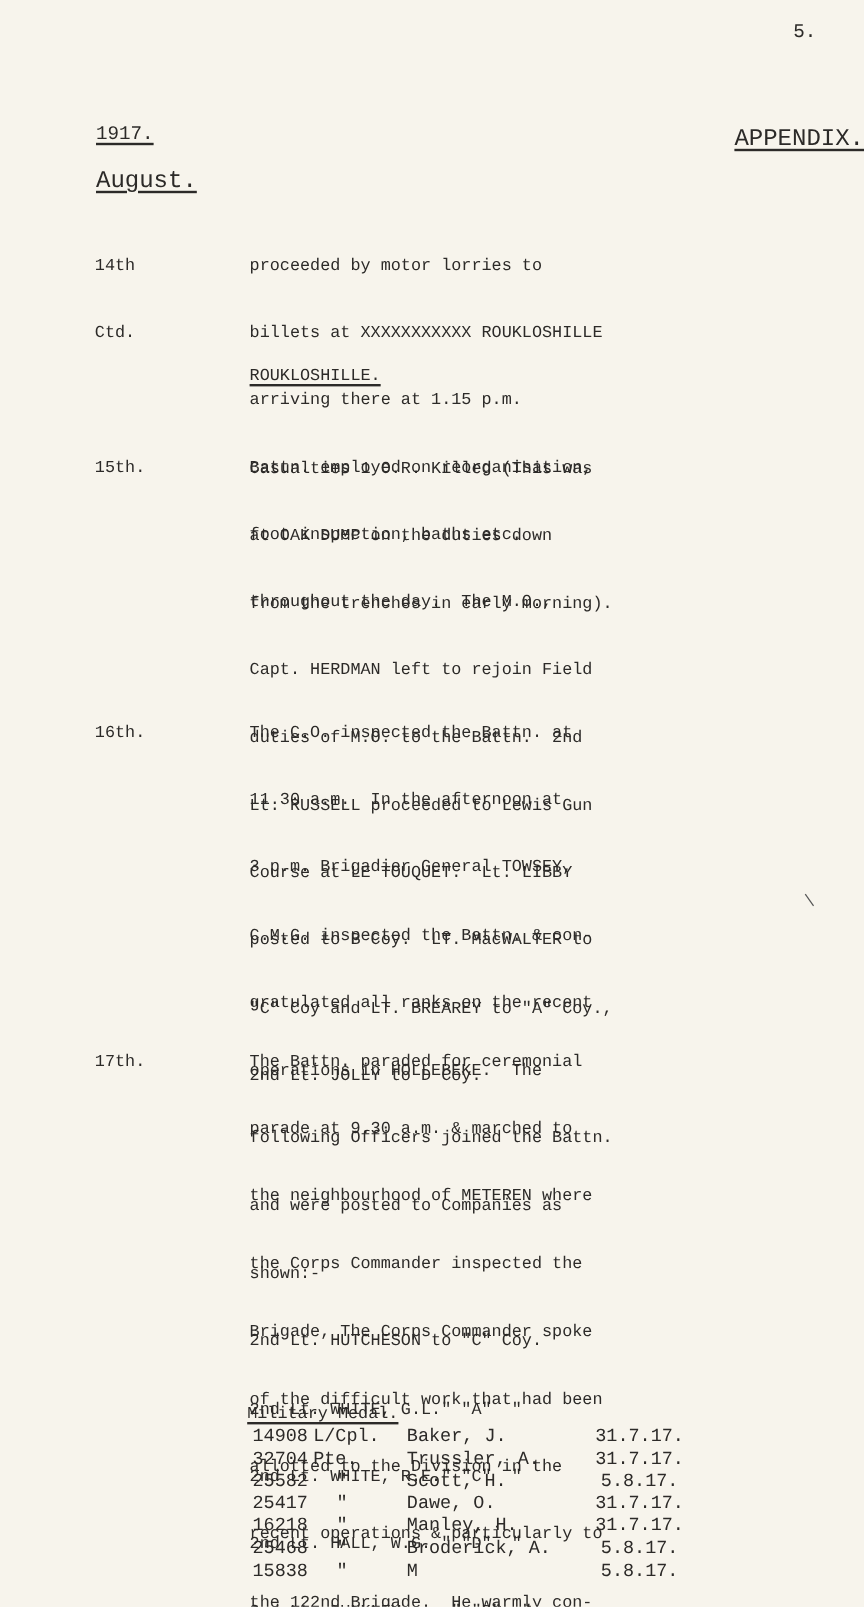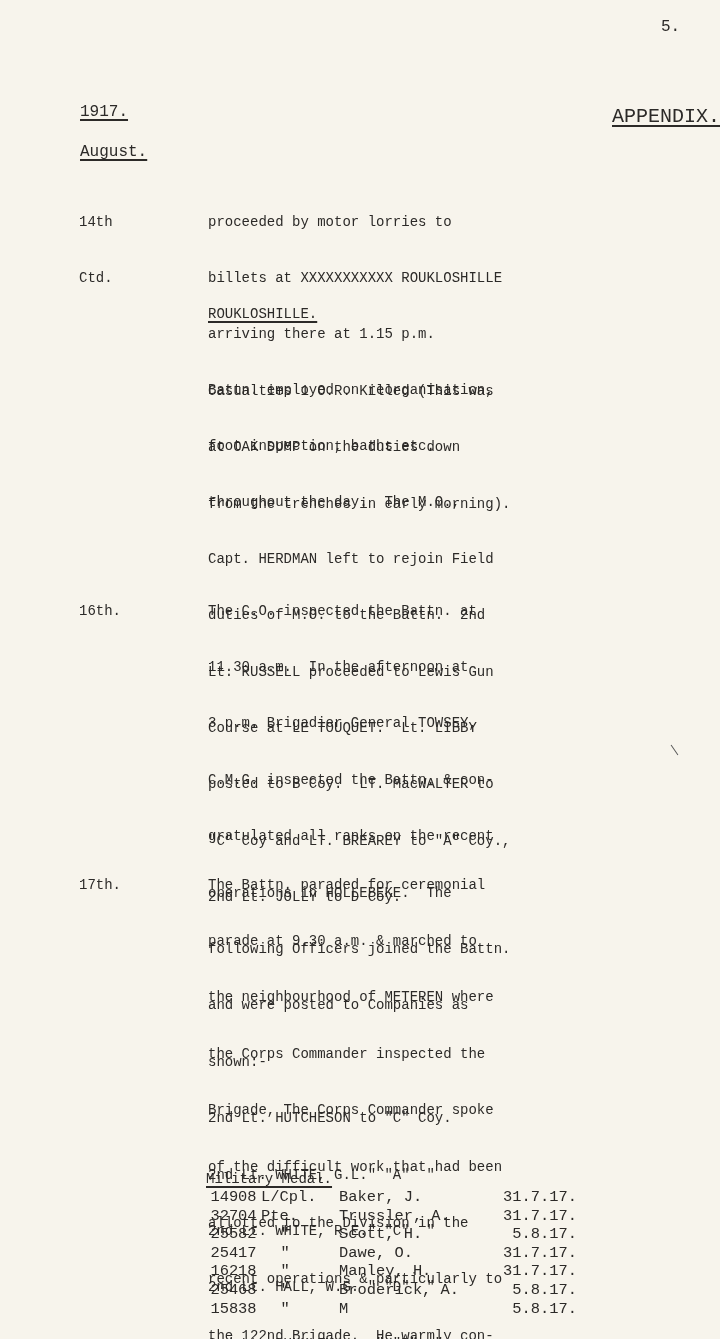--- a/index.html
+++ b/index.html
@@ -10,31 +10,31 @@
     overflow: hidden;
     font-family: "Liberation Mono", "DejaVu Sans Mono", monospace;
     color: #2c2a28;
   }
   .page { position: absolute; inset: 0; }
   .abs { position: absolute; white-space: pre; font-size: 14px; line-height: 18.8px; }
   .ul { text-decoration: underline; text-decoration-thickness: 2px; text-underline-offset: 3px; }
   .page-num { left: 661px; top: 18px; font-size: 16px; }
   .year { left: 80px; top: 103px; font-size: 16px; }
   .appendix { left: 612px; top: 108px; font-size: 20px; }
-  .month { left: 80px; top: 143px; font-size: 16px; }
+  .month { left: 80px; top: 143px; font-size: 20px; }
   .date { left: 79px; }
   .body { left: 208px; }
   .line { display: block; height: 18.8px; }
   .mark { position: absolute; left: 674px; top: 744px; width: 1px; height: 12px; background: #555; transform: rotate(-35deg); }
   .medal-table { position: absolute; left: 206px; top: 1188px; font-size: 15.4px; line-height: 18.6px; }
   .medal-row { display: flex; white-space: pre; height: 18.6px; }
   .c-num { width: 55px; text-align: center; }
   .c-rank { width: 78px; }
   .c-name { width: 150px; }
-  .c-date { width: 88px; text-align: right; }
+  .c-date { width: 88px; text-align: center; }
   .c-rank.ditto { text-align: center; padding-right: 30px; box-sizing: border-box; }
 </style>
 </head>
 <body>
 
 <div class="page">
 
   <div class="abs page-num">5.</div>
   <div class="abs year ul">1917.</div>
   <div class="abs appendix ul">APPENDIX.</div>
@@ -48,20 +48,23 @@
     <span class="line">proceeded by motor lorries to</span>
     <span class="line">billets at XXXXXXXXXXX ROUKLOSHILLE</span>
     <span class="line">arriving there at 1.15 p.m.</span>
     <span class="line">Casualties 1 O.R. Killed (This was</span>
     <span class="line">at OAK DUMP on the duties down</span>
     <span class="line">from the trenches in early morning).</span>
   </div>
 
   <div class="abs body ul" style="top:305px">ROUKLOSHILLE.</div>
 
+  <div class="abs date" style="top:343px">
+    <span class="line">15th.</span>
+  </div>
   <div class="abs body" style="top:343px">
     <span class="line">Battn. employed on reorganisation,</span>
     <span class="line">foot inspection, baths etc.</span>
     <span class="line">throughout the day.  The M.O.,</span>
     <span class="line">Capt. HERDMAN left to rejoin Field</span>
     <span class="line">duties of M.O. to the Battn.  2nd</span>
     <span class="line">Lt. RUSSELL proceeded to Lewis Gun</span>
     <span class="line">Course at LE TOUQUET.  Lt. LIBBY</span>
     <span class="line">posted to B Coy.  LT. MacWALTER to</span>
     <span class="line">"C" Coy and LT. BREAREY to "A" Coy.,</span>

